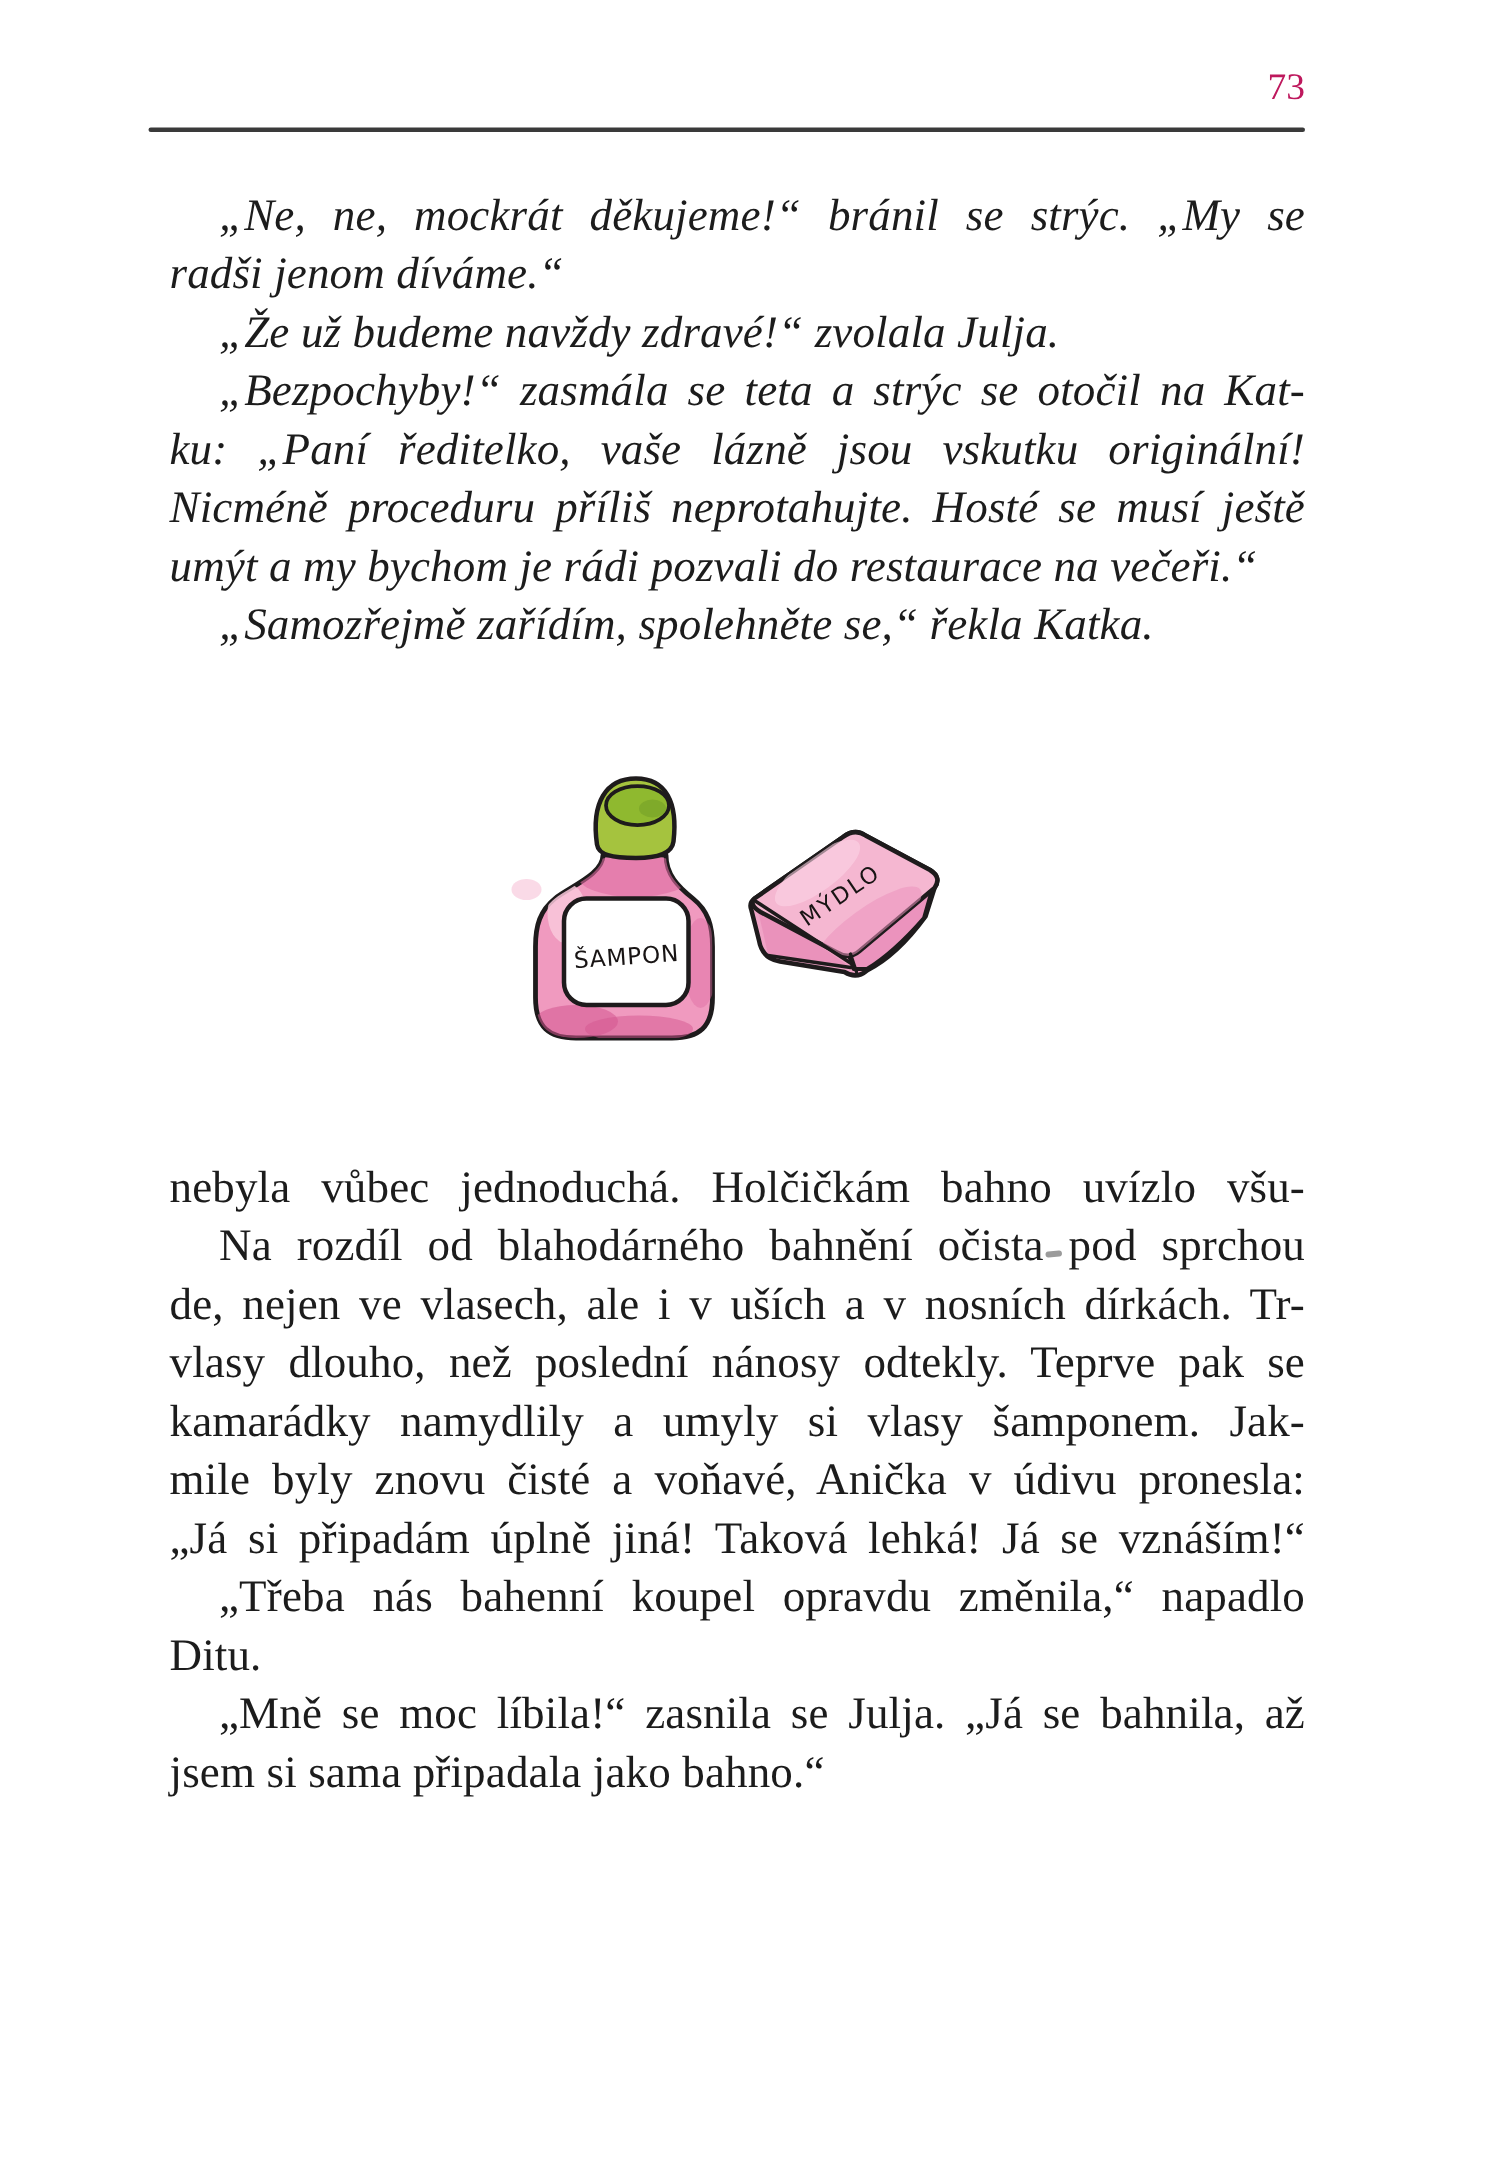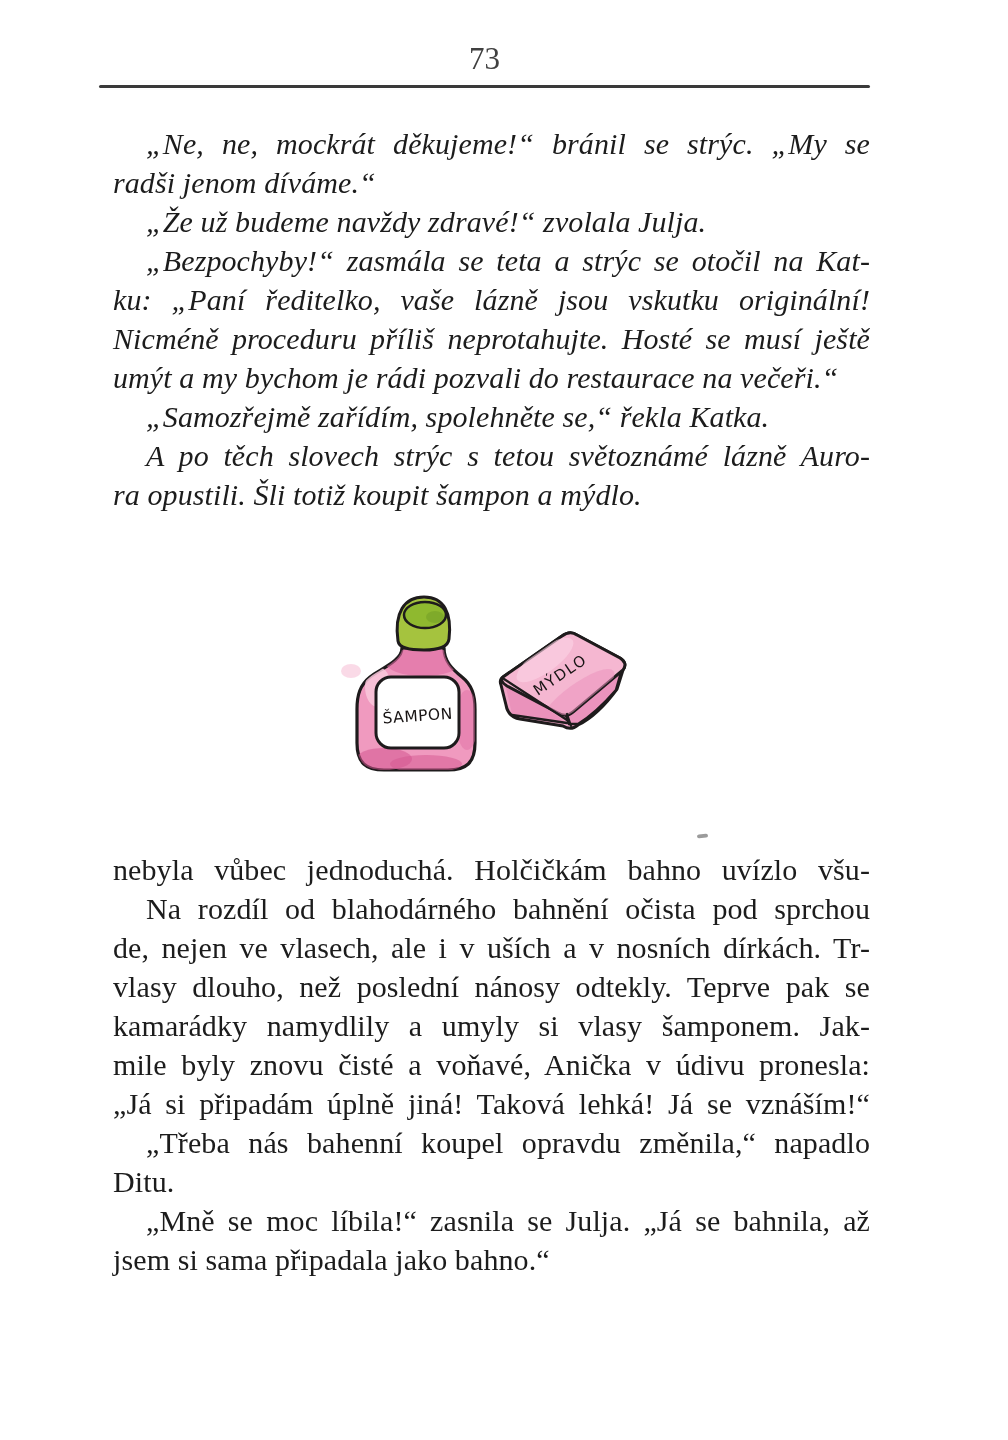--- a/index.html
+++ b/index.html
@@ -7,24 +7,24 @@
     width: 1008px;
     height: 1440px;
     background: #ffffff;
     position: relative;
     overflow: hidden;
     font-family: "Liberation Serif", "DejaVu Serif", serif;
     color: #1c1c1c;
   }
   .page-number {
     margin: 42px 138px 0 99px;
-    text-align: center;
-    font-size: 31px;
+    text-align: right;
+    font-size: 25px;
     line-height: 34px;
-    color: #404040;
+    color: #be185d;
   }
   .rule {
     margin: 9px 0 0 99px;
     width: 771px;
     height: 3px;
     background: #3a3a3a;
     border-radius: 2px;
   }
   .text-block {
     margin-left: 113px;
@@ -77,24 +77,20 @@
       <div class="line first last">„Že už budeme navždy zdravé!“ zvolala Julja.</div>
     </div>
     <div class="para">
       <div class="line first">„Bezpochyby!“ zasmála se teta a strýc se otočil na Kat-</div>
       <div class="line">ku: „Paní ředitelko, vaše lázně jsou vskutku originální!</div>
       <div class="line">Nicméně proceduru příliš neprotahujte. Hosté se musí ještě</div>
       <div class="line last">umýt a my bychom je rádi pozvali do restaurace na večeři.“</div>
     </div>
     <div class="para">
       <div class="line first last">„Samozřejmě zařídím, spolehněte se,“ řekla Katka.</div>
-    </div>
-    <div class="para">
-      <div class="line first">A po těch slovech strýc s tetou světoznámé lázně Auro-</div>
-      <div class="line last">ra opustili. Šli totiž koupit šampon a mýdlo.</div>
     </div>
   </main>
 
 <div class="illustration-area">
   <svg class="illo" width="300" height="215" viewBox="0 0 300 215" xmlns="http://www.w3.org/2000/svg">
     <defs>
       <clipPath id="bclip">
         <path d="M62,73 L104,73 C104,86 112,94 122,102 C132,110 135,120 135,134 L135,168 C135,188 126,195 108,195 L44,195 C26,195 17,188 17,168 L17,134 C17,120 20,110 30,102 C40,94 62,86 62,73 Z"></path>
       </clipPath>
       <clipPath id="tclip">

